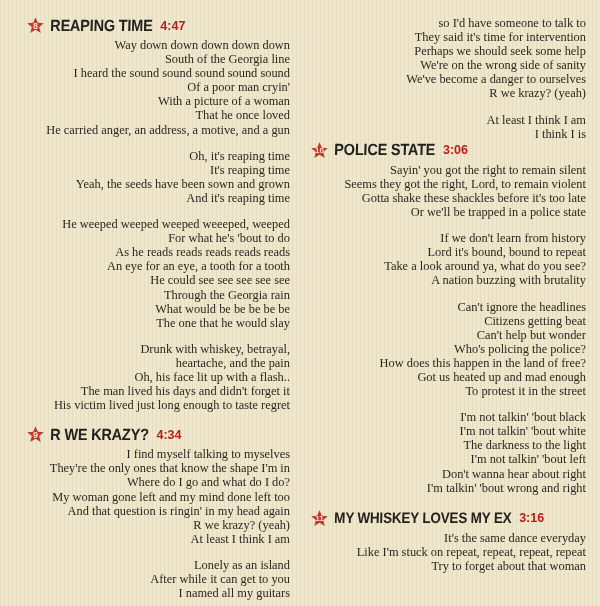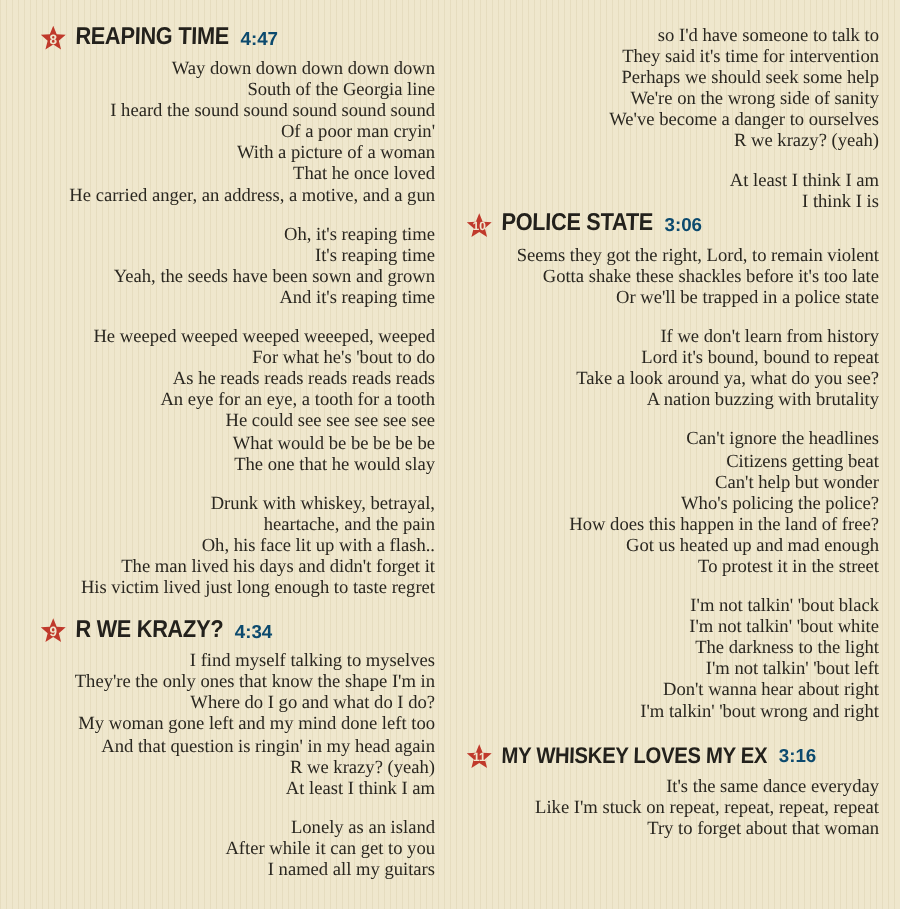--- a/index.html
+++ b/index.html
@@ -81,21 +81,21 @@
     color: #23211c;
     text-transform: uppercase;
     transform: scaleY(1.12) skewX(-2deg);
     transform-origin: left bottom;
     white-space: nowrap;
   }
   .dur {
     font-family: "Liberation Sans", sans-serif;
     font-weight: bold;
     font-size: 12.5px;
-    color: #0c4a6e;
+    color: #b91c1c;
     margin-left: 3px;
     white-space: nowrap;
   }
   .lyrics {
     font-size: 12.4px;
     line-height: 14.1px;
     color: #2a2720;
     text-align: right;
   }
   .stanza { margin-bottom: 12px; }
@@ -138,20 +138,21 @@
           <div>It's reaping time</div>
           <div>Yeah, the seeds have been sown and grown</div>
           <div>And it's reaping time</div>
         </div>
         <div class="stanza">
           <div>He weeped weeped weeped weeeped, weeped</div>
           <div>For what he's 'bout to do</div>
           <div>As he reads reads reads reads reads</div>
           <div>An eye for an eye, a tooth for a tooth</div>
           <div>He could see see see see see</div>
+          <div>Through the Georgia rain</div>
           <div>What would be be be be be</div>
           <div>The one that he would slay</div>
         </div>
         <div class="stanza">
           <div>Drunk with whiskey, betrayal,</div>
           <div>heartache, and the pain</div>
           <div>Oh, his face lit up with a flash..</div>
           <div>The man lived his days and didn't forget it</div>
           <div>His victim lived just long enough to taste regret</div>
         </div>
@@ -212,20 +213,21 @@
           <svg width="19" height="19" viewBox="0 0 24 24" aria-hidden="true">
             <path d="M12 1.5 L14.9 8.6 L22.5 9.1 L16.7 14 L18.6 21.5 L12 17.3 L5.4 21.5 L7.3 14 L1.5 9.1 L9.1 8.6 Z" fill="#c0392b"></path>
           </svg>
           <span class="num" style="font-size:8px;">10</span>
         </span>
         <span class="title">POLICE STATE</span>
         <span class="dur">3:06</span>
       </div>
       <div class="lyrics">
         <div class="stanza">
+          <div>Sayin' you got the right to remain silent</div>
           <div>Seems they got the right, Lord, to remain violent</div>
           <div>Gotta shake these shackles before it's too late</div>
           <div>Or we'll be trapped in a police state</div>
         </div>
         <div class="stanza">
           <div>If we don't learn from history</div>
           <div>Lord it's bound, bound to repeat</div>
           <div>Take a look around ya, what do you see?</div>
           <div>A nation buzzing with brutality</div>
         </div>

